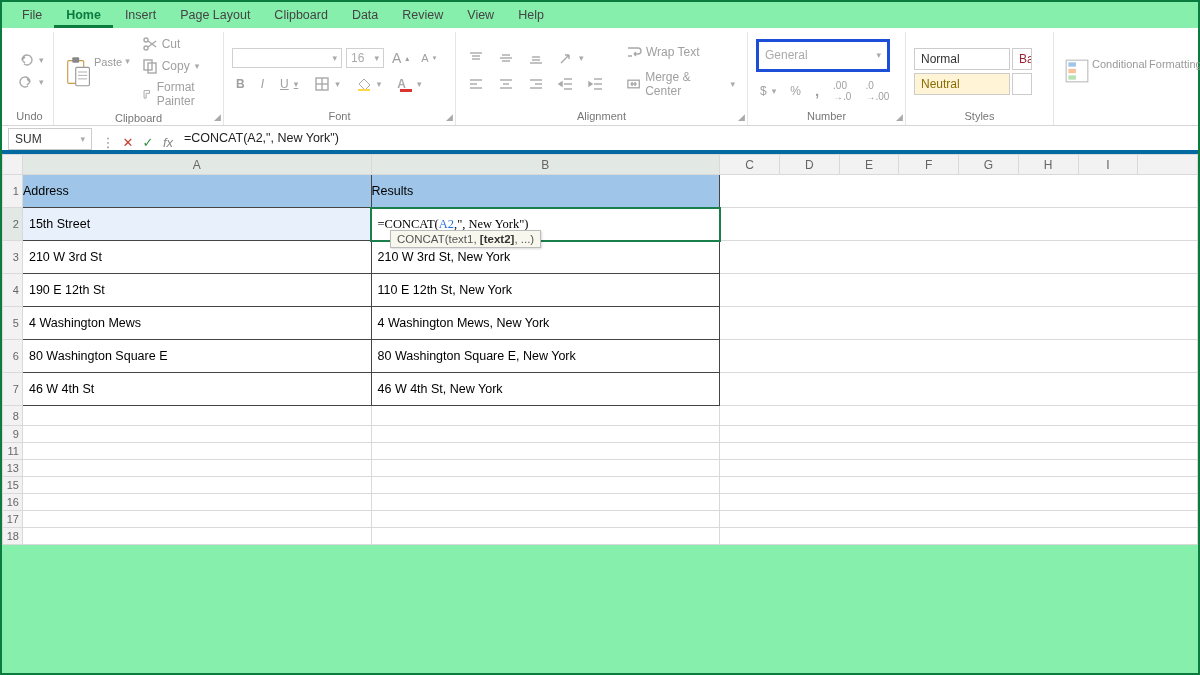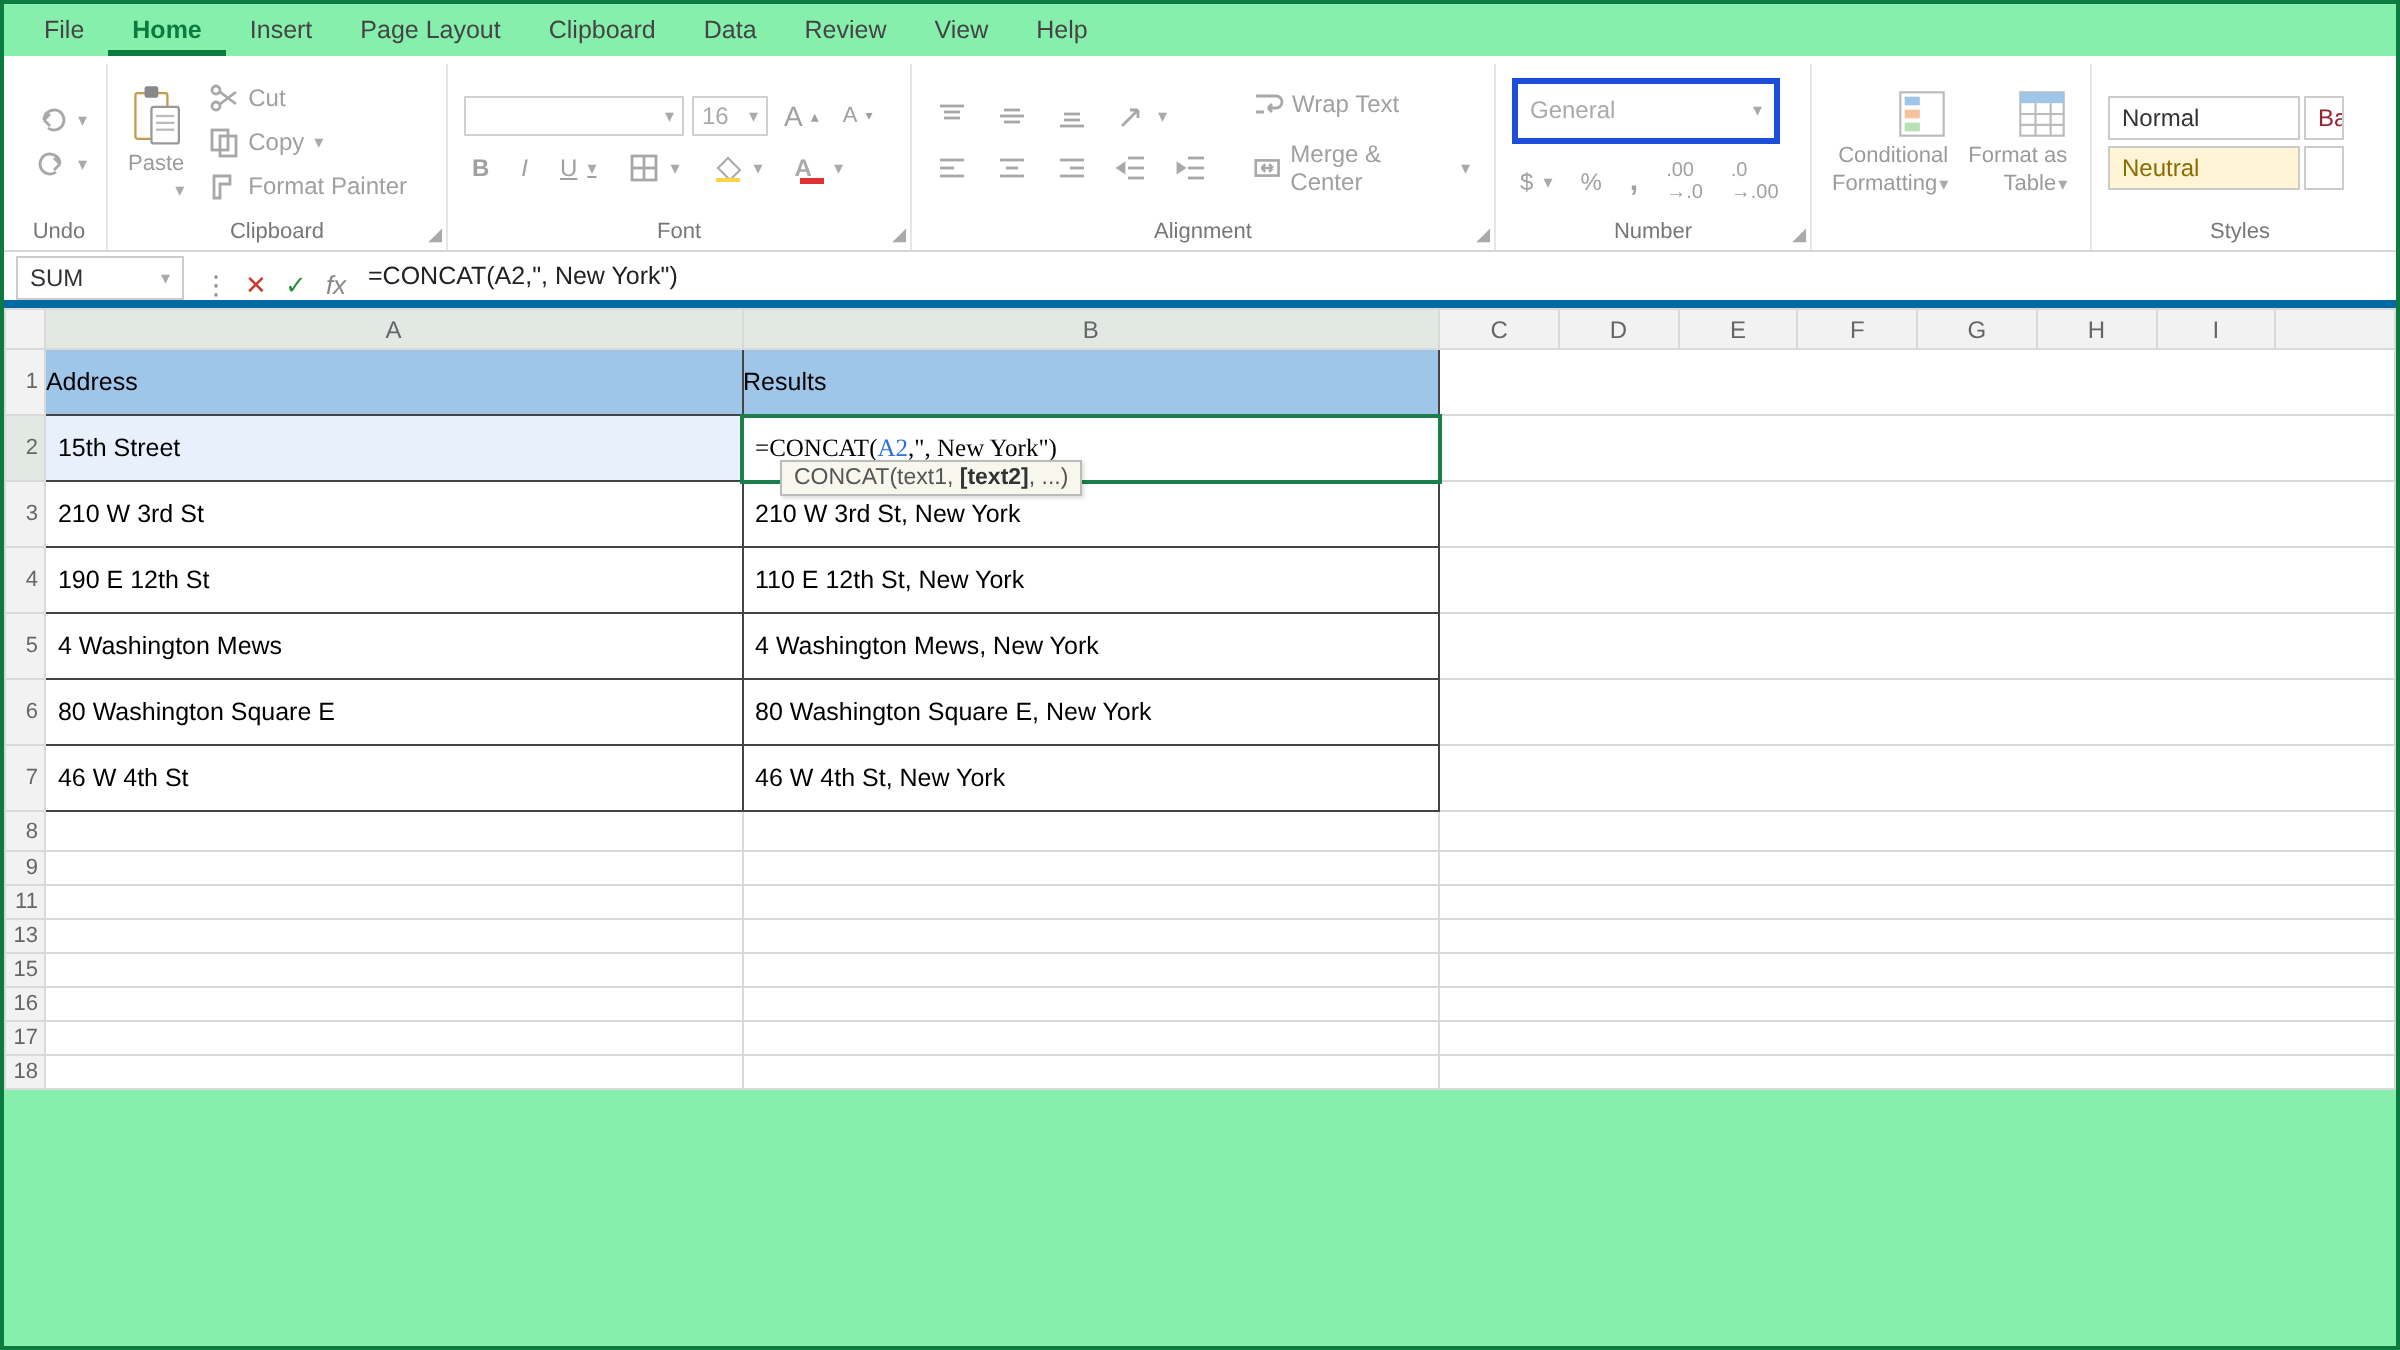--- a/index.html
+++ b/index.html
@@ -8,21 +8,21 @@
 .menubar{display:flex;height:26px;align-items:flex-end;padding:0 8px;font-size:12.5px}
 .menubar .mi{padding:4px 12px 6px;cursor:pointer;color:#444}
 .menubar .mi.active{color:#0b7b40;font-weight:600;border-bottom:3px solid #0b7b40;padding-bottom:3px}
 .ribbon{display:flex;height:98px;border-bottom:1px solid #d6d6d6;background:#fff;padding:4px 4px 0 4px}
 .group{display:flex;flex-direction:column;justify-content:space-between;border-right:1px solid #e5e5e5;padding:2px 8px 0 8px;position:relative}
 .group:last-child{border-right:none}
 .group-label{text-align:center;font-size:11px;color:#777;padding:2px 0 3px}
 .group-body{flex:1;display:flex;align-items:center}
 .btn{display:inline-flex;align-items:center;gap:4px;font-size:12px;color:#a0a0a0;padding:2px 4px;cursor:pointer}
 .btn svg,.ic{width:16px;height:16px}
-.vbtn{display:flex;flex-direction:column;align-items:flex-end;gap:2px;font-size:11px;color:#9a9a9a;cursor:pointer;padding:0 2px}
+.vbtn{display:flex;flex-direction:row;align-items:flex-start;gap:2px;font-size:11px;color:#9a9a9a;cursor:pointer;padding:0 2px}
 .vbtn .big{width:26px;height:26px}
 .dd{font-size:9px;color:#aaa;margin-left:1px}
 .stack{display:flex;flex-direction:column;gap:2px}
 .row{display:flex;gap:4px;align-items:center}
 .fontbox,.sizebox{border:1px solid #d0d0d0;height:20px;font-size:12px;color:#aaa;padding:0 4px;display:flex;align-items:center;background:#fff}
 .fontbox{width:110px}.sizebox{width:38px}
 .numfmt{border:3px solid #1d4ed8;height:33px;width:134px;font-size:12px;color:#aaa;padding:0 6px;display:flex;align-items:center;justify-content:space-between;background:#fff}
 .launcher{position:absolute;right:2px;bottom:3px;font-size:9px;color:#aaa;cursor:pointer}
 .fbar{display:flex;height:28px;border-bottom:4px solid #0369a1;align-items:flex-end;background:#fff}
 .namebox{width:84px;height:22px;margin:0 6px;border:1px solid #ccc;font-size:12px;padding:0 6px;display:flex;align-items:center;justify-content:space-between;background:#fff}
@@ -283,20 +283,36 @@
      <span class="btn" style="font-weight:bold;font-size:15px">,</span>
      <span class="btn" style="font-size:10px">.00<br>→.0</span>
      <span class="btn" style="font-size:10px">.0<br>→.00</span>
     </div>
    </div>
         </div>
    <div class="group-label">Number</div>
    <span class="launcher">◢</span>
   </div>
 
+  <div class="group" style="flex:1;min-width:110px">
+   <div class="group-body">
+    <div class="stylesbox">
+     <div style="display:flex;gap:2px">
+      <div class="stylecell">Normal</div>
+      <div class="stylecell" style="width:20px;overflow:hidden;color:#923">Ba</div>
+     </div>
+     <div style="display:flex;gap:2px">
+      <div class="stylecell neutral">Neutral</div>
+      <div class="stylecell" style="width:20px;overflow:hidden"></div>
+     </div>
+    </div>
+   </div>
+   <div class="group-label">Styles</div>
+  </div>
+
   <div class="group" style="width:140px">
    <div class="group-body" style="gap:6px">
     <div class="vbtn">
      <svg class="big" viewBox="0 0 24 24">
               <rect x="2" y="2" width="20" height="20" fill="none" stroke="#bbb"></rect>
               <rect x="4" y="4" width="7" height="4" fill="#9fc5e8"></rect>
               <rect x="4" y="10" width="7" height="4" fill="#f6c29c"></rect>
               <rect x="4" y="16" width="7" height="4" fill="#b6e2b4"></rect>
             </svg>
      <span>Conditional</span>
@@ -309,36 +325,20 @@
               <line x1="2" y1="12" x2="22" y2="12" stroke="#bbb"></line>
               <line x1="2" y1="17" x2="22" y2="17" stroke="#bbb"></line>
               <line x1="9" y1="7" x2="9" y2="22" stroke="#bbb"></line>
               <line x1="16" y1="7" x2="16" y2="22" stroke="#bbb"></line>
             </svg>
      <span>Format as</span>
             <span><span>Table</span><span class="dd">▾</span></span>
     </div>
    </div>
    <div class="group-label">&nbsp;</div>
-  </div>
-
-  <div class="group" style="flex:1;min-width:110px">
-   <div class="group-body">
-    <div class="stylesbox">
-     <div style="display:flex;gap:2px">
-      <div class="stylecell">Normal</div>
-      <div class="stylecell" style="width:20px;overflow:hidden;color:#923">Ba</div>
-     </div>
-     <div style="display:flex;gap:2px">
-      <div class="stylecell neutral">Neutral</div>
-      <div class="stylecell" style="width:20px;overflow:hidden"></div>
-     </div>
-    </div>
-   </div>
-   <div class="group-label">Styles</div>
   </div>
  </div>
 
  <div class="fbar">
   <div class="namebox">
         <span>SUM</span>
         <span class="dd">▾</span>
       </div>
   <div class="fx-btn">⋮</div>
   <div class="fx-btn c">✕</div>

